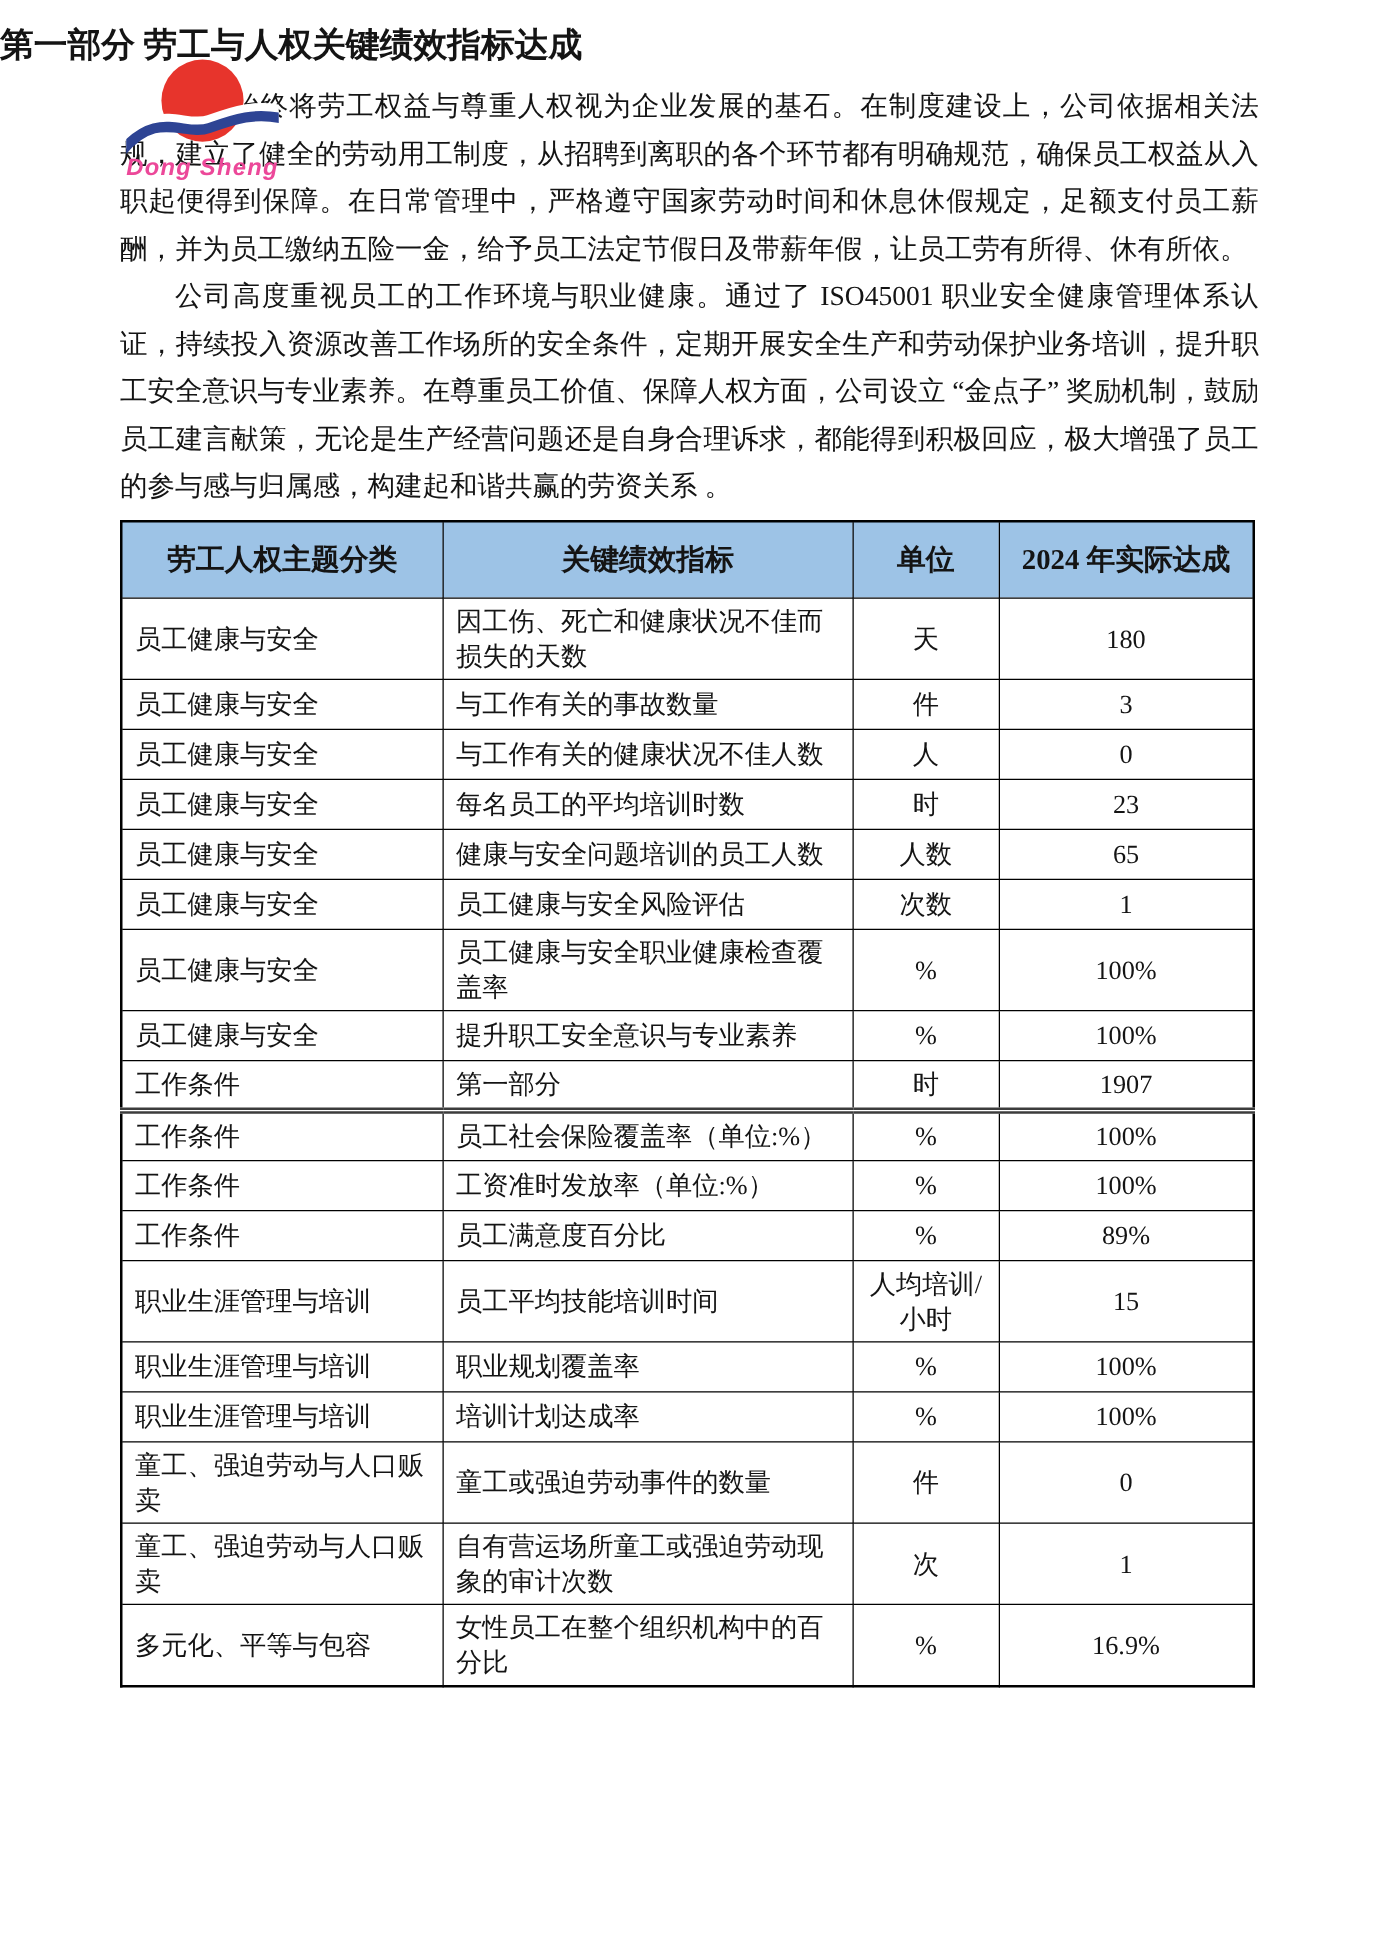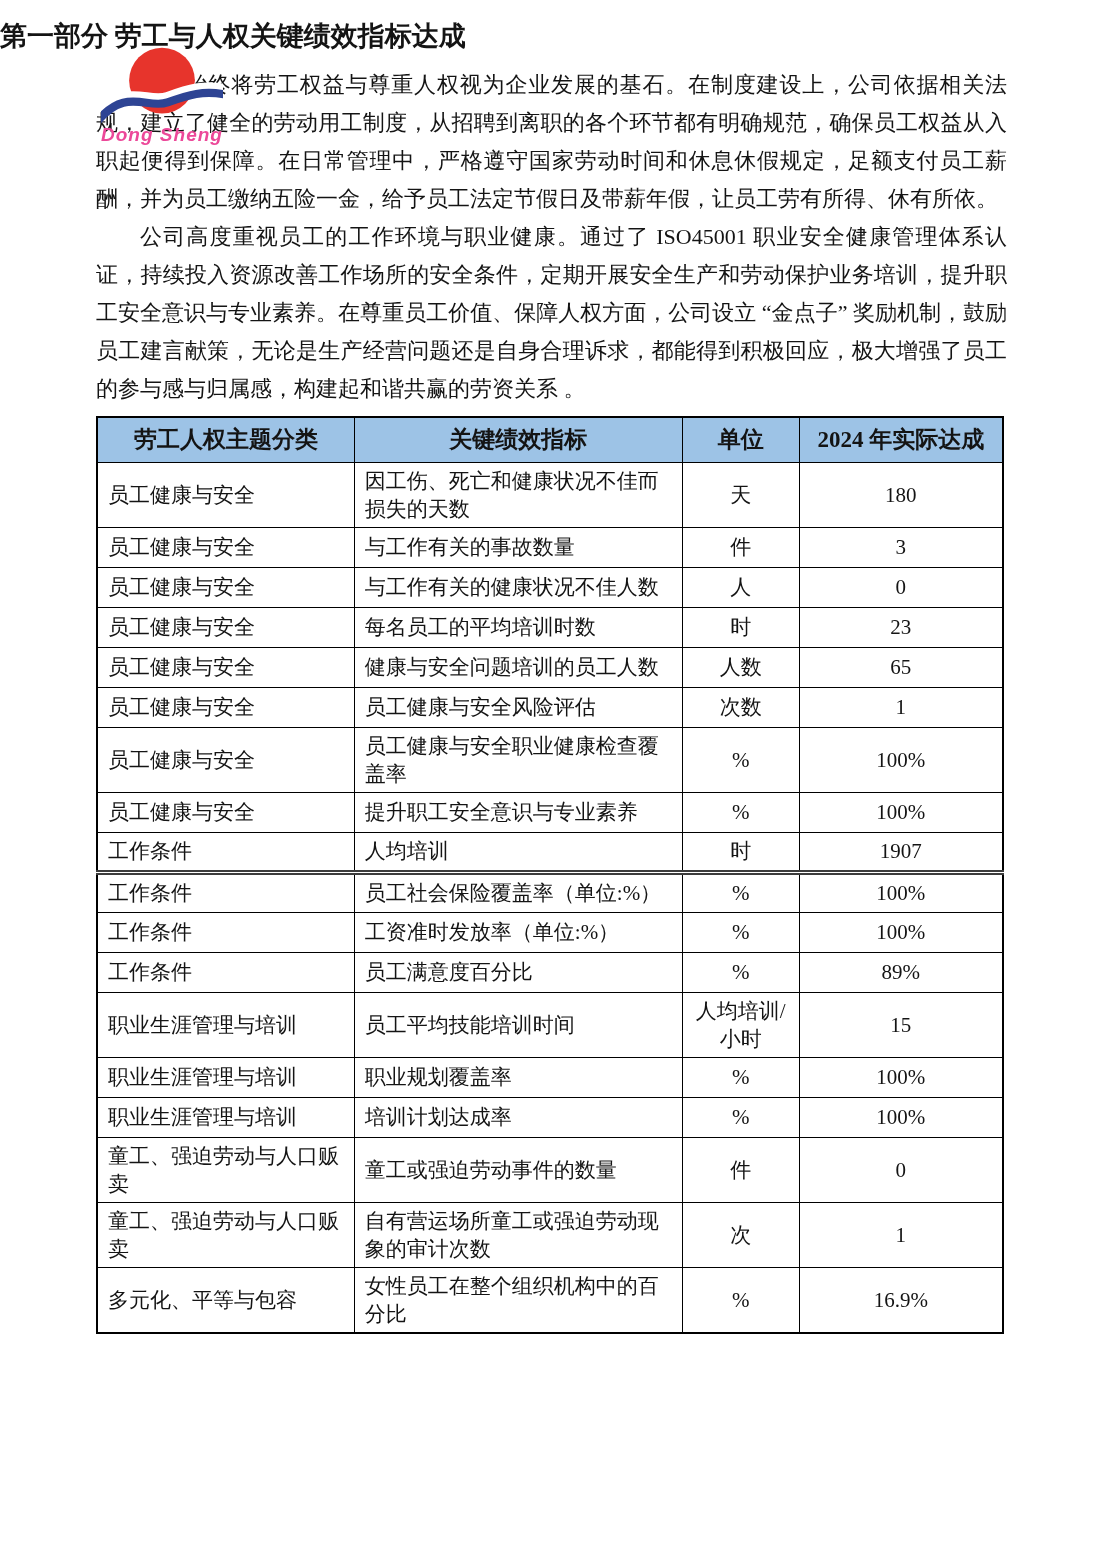--- a/index.html
+++ b/index.html
@@ -52,21 +52,21 @@
     border:2px solid #000;
     table-layout:fixed;
   }
   .kpi-table col.c1 { width:28.4%; }
   .kpi-table col.c2 { width:36.2%; }
   .kpi-table col.c3 { width:12.9%; }
   .kpi-table col.c4 { width:22.5%; }
   .kpi-table th {
     border:1px solid #000;
     font-size:23px; font-weight:bold;
-    height:45px; text-align:center; vertical-align:middle;
+    height:61px; text-align:center; vertical-align:middle;
     padding:2px 6px;
   }
   .kpi-table td {
     border:1px solid #000;
     font-size:21px; line-height:28px;
     height:40px; vertical-align:middle;
     padding:4px 10px;
   }
   .kpi-table td:nth-child(1),
   .kpi-table td:nth-child(2) { text-align:left; }
@@ -161,21 +161,21 @@
             <td>100%</td>
           </tr>
           <tr>
             <td>员工健康与安全</td>
             <td>提升职工安全意识与专业素养</td>
             <td>%</td>
             <td>100%</td>
           </tr>
           <tr class="section-break">
             <td>工作条件</td>
-            <td>人均培训</td>
+            <td>第一部分</td>
             <td>时</td>
             <td>1907</td>
           </tr>
           <tr>
             <td>工作条件</td>
             <td>员工社会保险覆盖率（单位:%）</td>
             <td>%</td>
             <td>100%</td>
           </tr>
           <tr>

